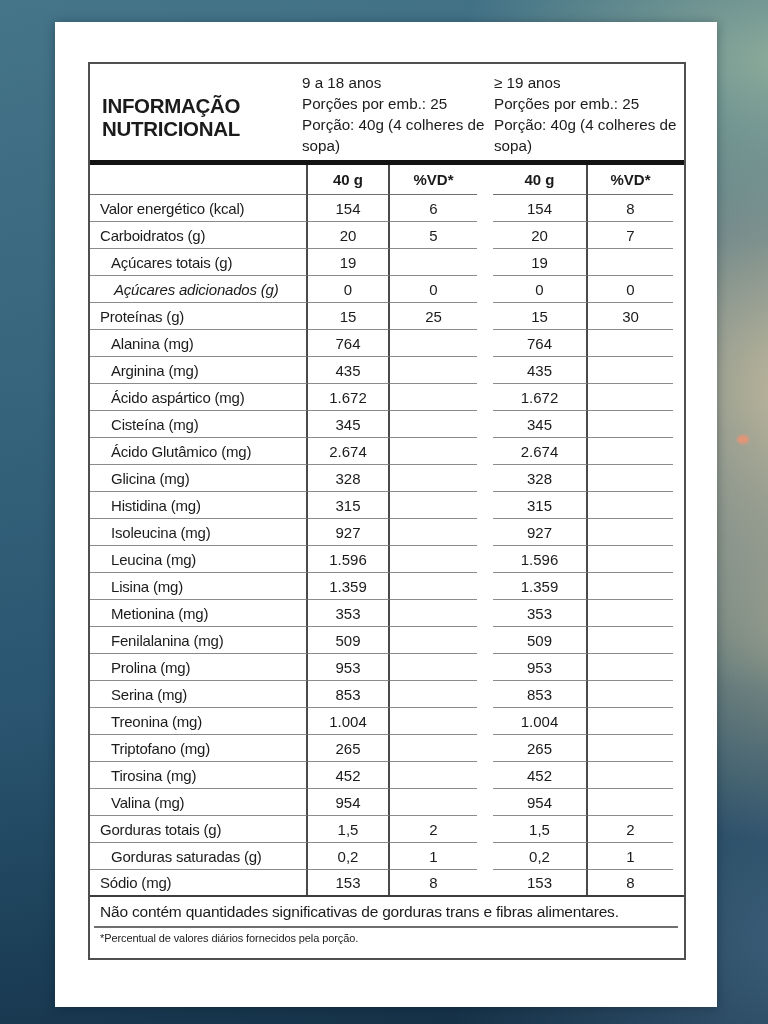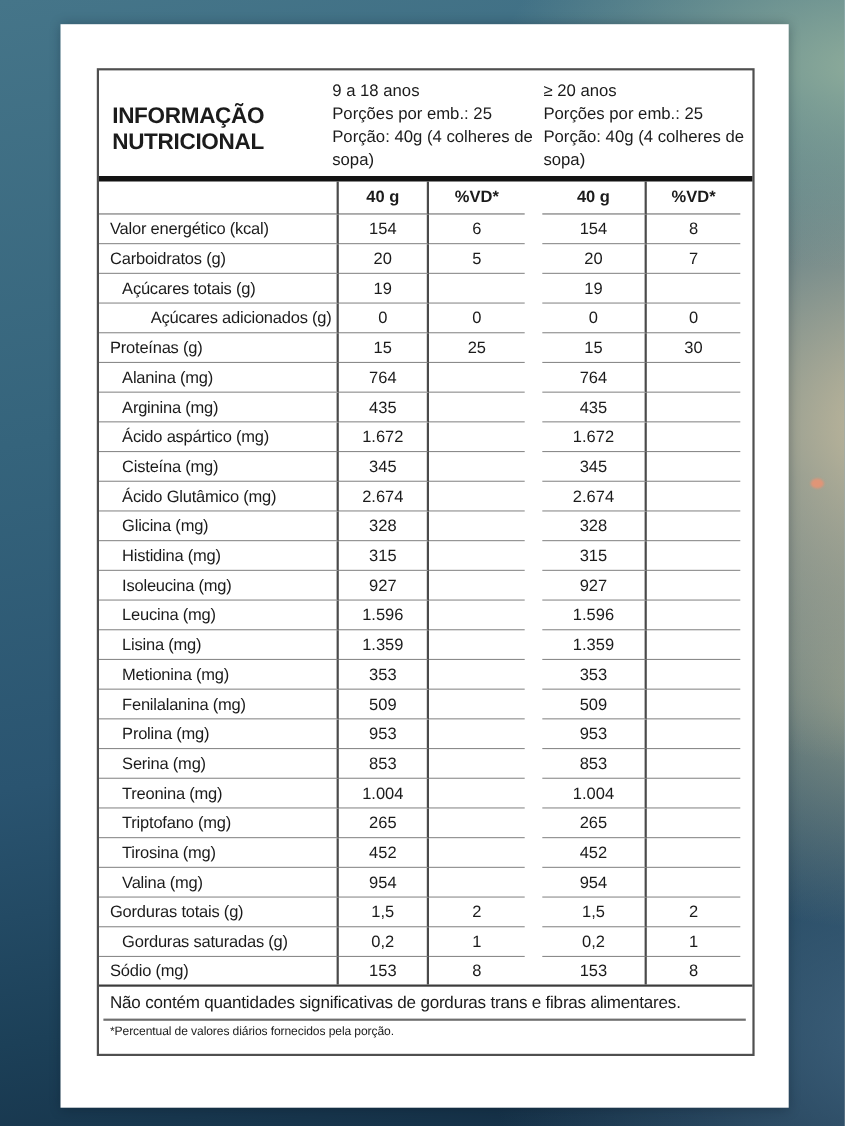--- a/index.html
+++ b/index.html
@@ -46,21 +46,21 @@
   .grid-row { display:grid; grid-template-columns:218px 82px 87px 16px 95px 85px 1fr;text-align:center; }
 
   .subheader { height:30px; font-weight:bold; font-size:15px; }
   .subheader .c { border-bottom:1px solid #6f6f6f; }
   .subheader .c.gap, .subheader .c.pad { border-bottom:none; }
 
   .c { display:flex; align-items:center; justify-content:center; font-size:15px; }
   .c.label { justify-content:flex-start; letter-spacing:-0.2px; }
   .c.i0 { padding-left:10px; }
   .c.i1 { padding-left:21px; }
-  .c.i2 { padding-left:47px; }
+  .c.i2 { padding-left:24px;font-style:italic; }
 
   
   .v-r  { border-right:2px solid #4a4a4a; }
 
   .row { height:27px; }
   .row .c { border-bottom:1px solid #8b8b8b; }
   .row .c.gap, .row .c.pad { border-bottom:none; }
   .row.last { border-bottom:2px solid #3c3c3c; }
   .row.last .c { border-bottom:none; }
 
@@ -79,21 +79,21 @@
     <div class="nutri-table">
 
       <div class="head">
         <div class="title">INFORMAÇÃO NUTRICIONAL</div>
         <div class="group">
           <div>9 a 18 anos</div>
           <div>Porções por emb.: 25</div>
           <div>Porção: 40g (4 colheres de sopa)</div>
         </div>
         <div class="group g2">
-          <div>≥ 20 anos</div>
+          <div>≥ 19 anos</div>
           <div>Porções por emb.: 25</div>
           <div>Porção: 40g (4 colheres de sopa)</div>
         </div>
       </div>
 
       <div class="thick-rule"></div>
 
       <div class="grid-row subheader">
         <div class="c label v-r"></div>
         <div class="c v-r">40 g</div>

